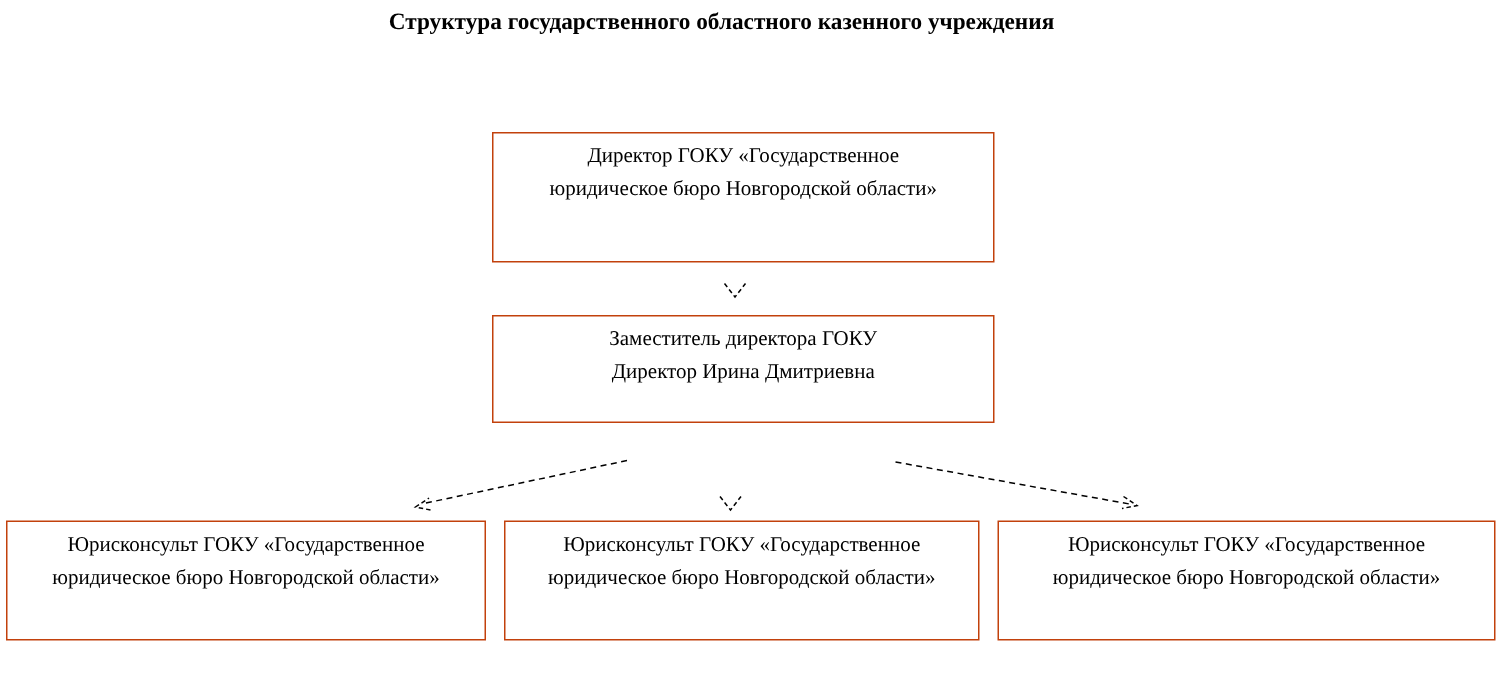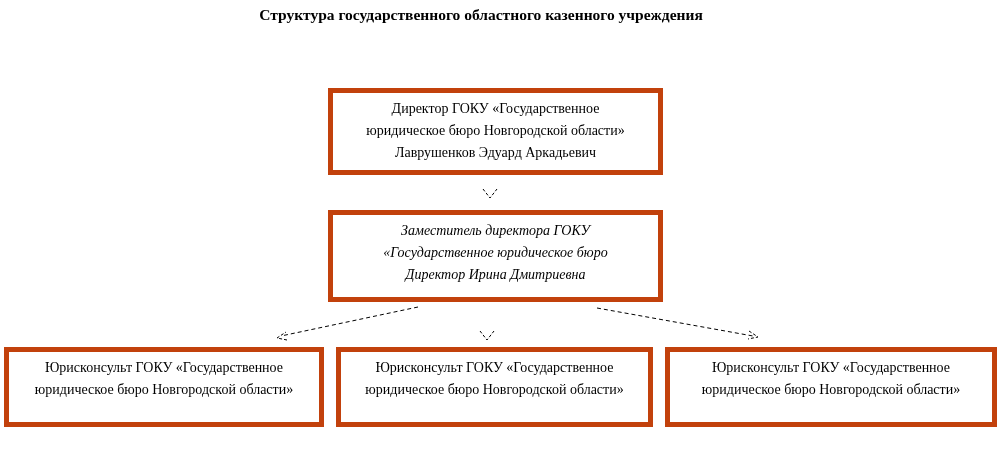--- a/index.html
+++ b/index.html
@@ -22,32 +22,32 @@
     top: 6px;
     width: 962px;
     text-align: center;
     font-weight: bold;
     font-size: 15.5px;
     line-height: 18px;
   }
   .org-box {
     position: absolute;
     box-sizing: border-box;
-    border: 5px solid #c2410c;
+    border: 1px solid #c2410c;
     background: #ffffff;
     text-align: center;
     font-size: 14px;
     line-height: 22px;
     padding-top: 5px;
   }
   .org-box .box-line {
     white-space: nowrap;
   }
   #box-director { left: 328px; top: 88px;  width: 335px; height: 87px; }
-  #box-deputy   { left: 328px; top: 210px; width: 335px; height: 92px; font-style: italic; }
+  #box-deputy   { left: 328px; top: 210px; width: 335px; height: 72px; }
   #box-j1       { left: 4px;   top: 347px; width: 320px; height: 80px; }
   #box-j2       { left: 336px; top: 347px; width: 317px; height: 80px; }
   #box-j3       { left: 665px; top: 347px; width: 332px; height: 80px; }
   .connectors {
     position: absolute;
     left: 0;
     top: 0;
     pointer-events: none;
   }
   .dash-line {
@@ -68,26 +68,24 @@
 
 <div class="canvas">
 
   <div class="chart-title">
     <div>Структура государственного областного казенного учреждения</div>
   </div>
 
   <div class="org-box" id="box-director">
     <div class="box-line">Директор ГОКУ «Государственное</div>
     <div class="box-line">юридическое бюро Новгородской области»</div>
-    <div class="box-line">Лаврушенков Эдуард Аркадьевич</div>
   </div>
 
   <div class="org-box" id="box-deputy">
     <div class="box-line">Заместитель директора ГОКУ</div>
-    <div class="box-line">«Государственное юридическое бюро</div>
     <div class="box-line">Директор Ирина Дмитриевна</div>
   </div>
 
   <div class="org-box" id="box-j1">
     <div class="box-line">Юрисконсульт ГОКУ «Государственное</div>
     <div class="box-line">юридическое бюро Новгородской области»</div>
   </div>
 
   <div class="org-box" id="box-j2">
     <div class="box-line">Юрисконсульт ГОКУ «Государственное</div>

